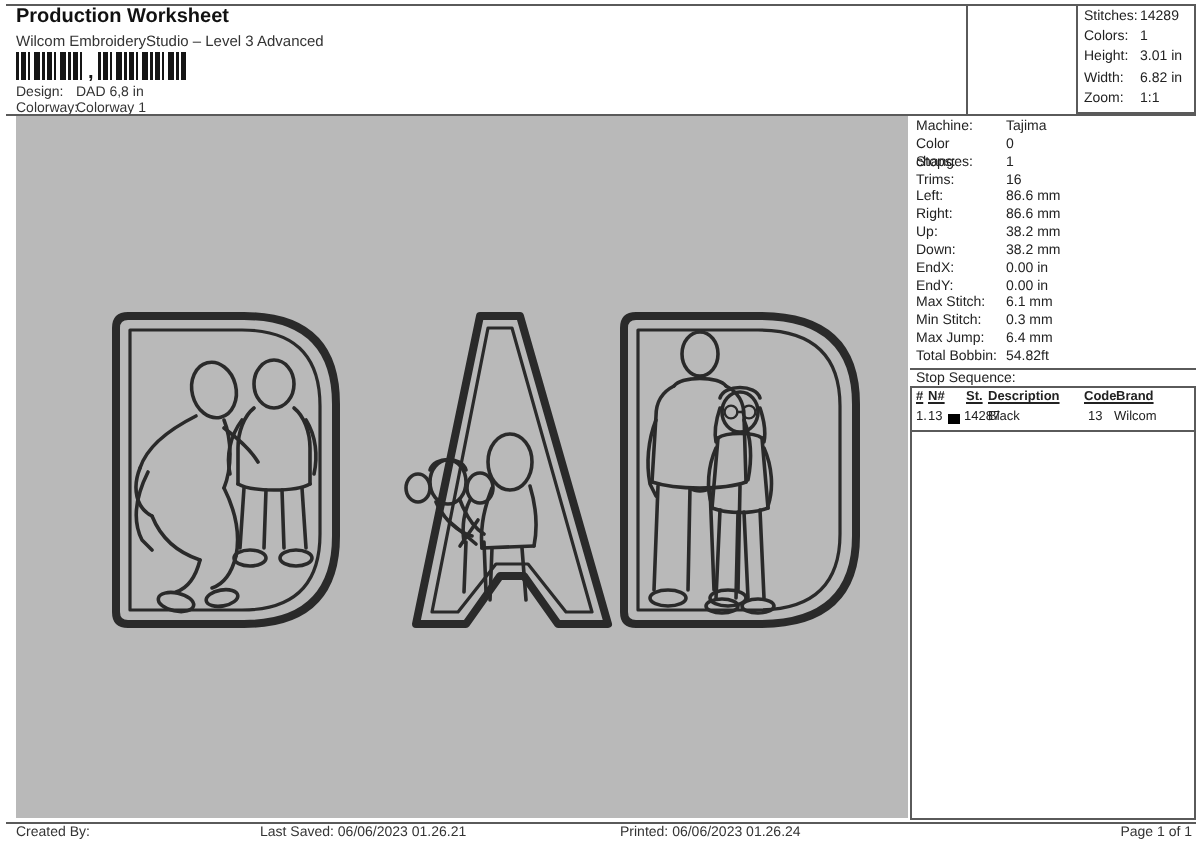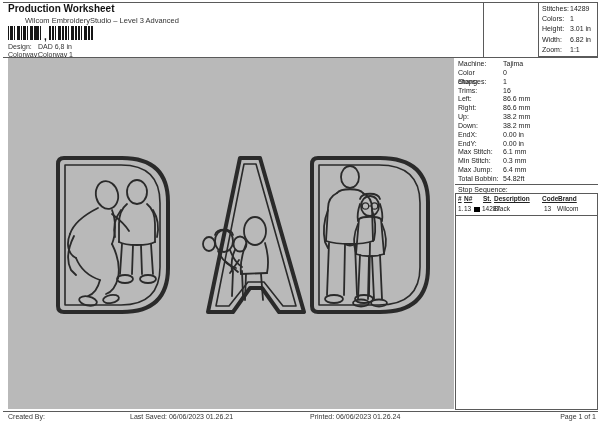--- a/index.html
+++ b/index.html
@@ -7,21 +7,21 @@
     width:600px;height:424px;position:relative;background:#ffffff;
     font-family:"Liberation Sans", sans-serif;color:#222;overflow:hidden;
     -webkit-font-smoothing:antialiased;
   }
   .abs{position:absolute;}
   .hline{position:absolute;height:0;border-top:1px solid #5a5a5a;}
   .vline{position:absolute;width:0;border-left:1px solid #5a5a5a;}
 
   
   .title{left:8px;top:3px;font-size:10px;font-weight:bold;color:#111;}
-  .subtitle{left:25px;top:16px;font-size:7.5px;color:#333;}
+  .subtitle{left:8px;top:16px;font-size:7.5px;color:#333;}
   .barcode-wrap{left:8px;top:26px;height:14px;display:flex;align-items:flex-end;}
   .barcode{height:14px;background:repeating-linear-gradient(90deg,
       #151515 0 1.5px,#fff 1.5px 2.5px,#151515 2.5px 5px,#fff 5px 6px,
       #151515 6px 7px,#fff 7px 9px,#151515 9px 12px,#fff 12px 13px);}
   .bc1{width:34px;}
   .bc2{width:45px;}
   .bc-comma{font-size:10px;font-weight:bold;color:#151515;line-height:6px;margin:0 2px;}
   .meta-row{font-size:7px;color:#333;display:flex;}
   .meta-row .lbl{width:30px;display:inline-block;}
   .design-row{left:8px;top:43px;}

